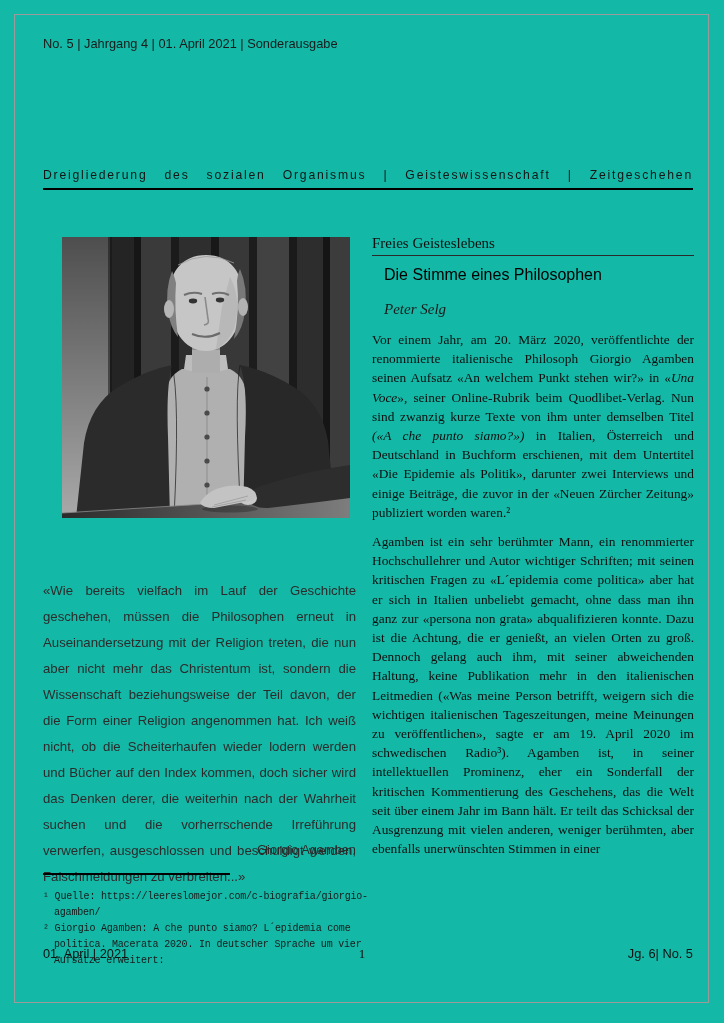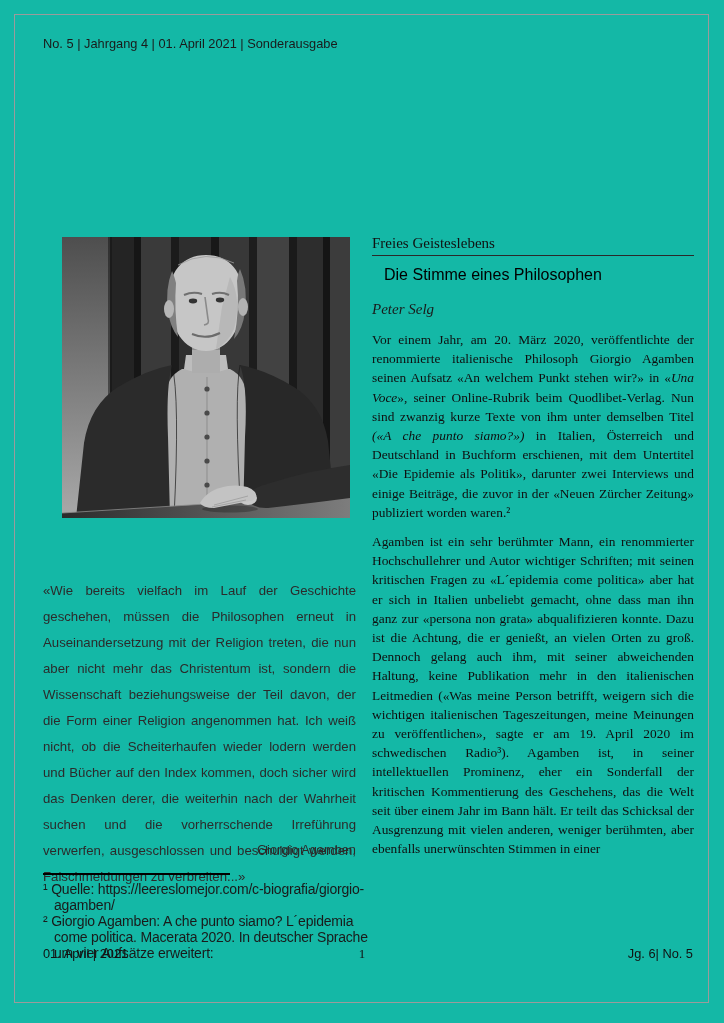--- a/index.html
+++ b/index.html
@@ -21,52 +21,53 @@
   .photo{position:absolute;left:62px;top:237px;width:288px;height:281px;margin:0;}
   .caption{position:absolute;left:43px;top:526px;font-family:"Liberation Serif",serif;
            font-size:12px;color:#1a1a1a;}
 
   .quote{position:absolute;left:43px;top:578px;width:313px;margin:0;
          font-size:13.2px;line-height:26px;text-align:justify;color:#2b2b2b;}
   .attribution{position:absolute;left:43px;top:842px;width:313px;text-align:right;
                font-size:12.8px;color:#2b2b2b;}
 
   .fn-sep{position:absolute;left:43px;top:873px;width:187px;height:2px;background:#000;}
-  .footnotes{font-family:Liberation Sans, sans-serif;font-size:14px;line-height:16px;
-             letter-spacing:-0.2px;color:#1a1a1a;}
+  .footnotes{font-family:Liberation Mono, monospace;font-size:10px;line-height:16px;
+             letter-spacing:-0.2px;color:#1a1a1a;margin-top:8px;}
   .footnotes-left{position:absolute;left:43px;top:881px;width:330px;}
   .footnotes-right{position:absolute;left:372px;top:881px;width:322px;}
   .fn{padding-left:11px;text-indent:-11px;}
   .fn.cont{padding-left:8px;text-indent:0;}
 
   .kicker{position:absolute;left:372px;top:235px;width:322px;
           font-family:"Liberation Serif",serif;font-size:15px;color:#111;
           border-bottom:1.5px solid #2a2a2a;padding-bottom:3px;}
   .headline{position:absolute;left:384px;top:266px;width:322px;margin:0;
             font-size:16px;font-weight:400;color:#000;}
-  .byline{position:absolute;left:372px;top:301px;font-family:"Liberation Serif",serif;
+  .byline{position:absolute;left:384px;top:301px;font-family:"Liberation Serif",serif;
           font-style:italic;font-size:15px;color:#1a1a1a;}
   .body{position:absolute;left:372px;top:330px;width:322px;max-height:548px;overflow:hidden;
         font-family:"Liberation Serif",serif;font-size:13.4px;line-height:19.2px;
         text-align:justify;color:#0f0f0f;}
   .body p{margin:0 0 10px 0;}
   .body .it{font-style:italic;}
 
   .footer-left{position:absolute;left:43px;top:946px;font-size:12.8px;}
   .page-number{position:absolute;left:0;right:0;top:946px;text-align:center;
                font-family:"Liberation Serif",serif;font-size:13px;}
   .footer-right{position:absolute;right:31px;top:946px;font-size:12.8px;}
 </style>
 </head>
 <body>
 
 <div class="page">
   <div class="frame"></div>
 
   <div class="issue-line">No. 5 | Jahrgang 4 | 01. April 2021 | Sonderausgabe</div>
+  <div class="tagline">Dreigliederung des sozialen Organismus | Geisteswissenschaft | Zeitgeschehen</div>
 
   <figure class="photo">
     <svg viewBox="0 0 288 281" width="288" height="281">
       <defs>
         <linearGradient id="wallg" x1="0" y1="0" x2="0" y2="1">
           <stop offset="0" stop-color="#4e4e4e"></stop>
             <stop offset="1" stop-color="#a9a9a9"></stop>
         </linearGradient>
         <linearGradient id="tblg" x1="0" y1="0" x2="1" y2="0">
           <stop offset="0" stop-color="#2b2b2b"></stop>

